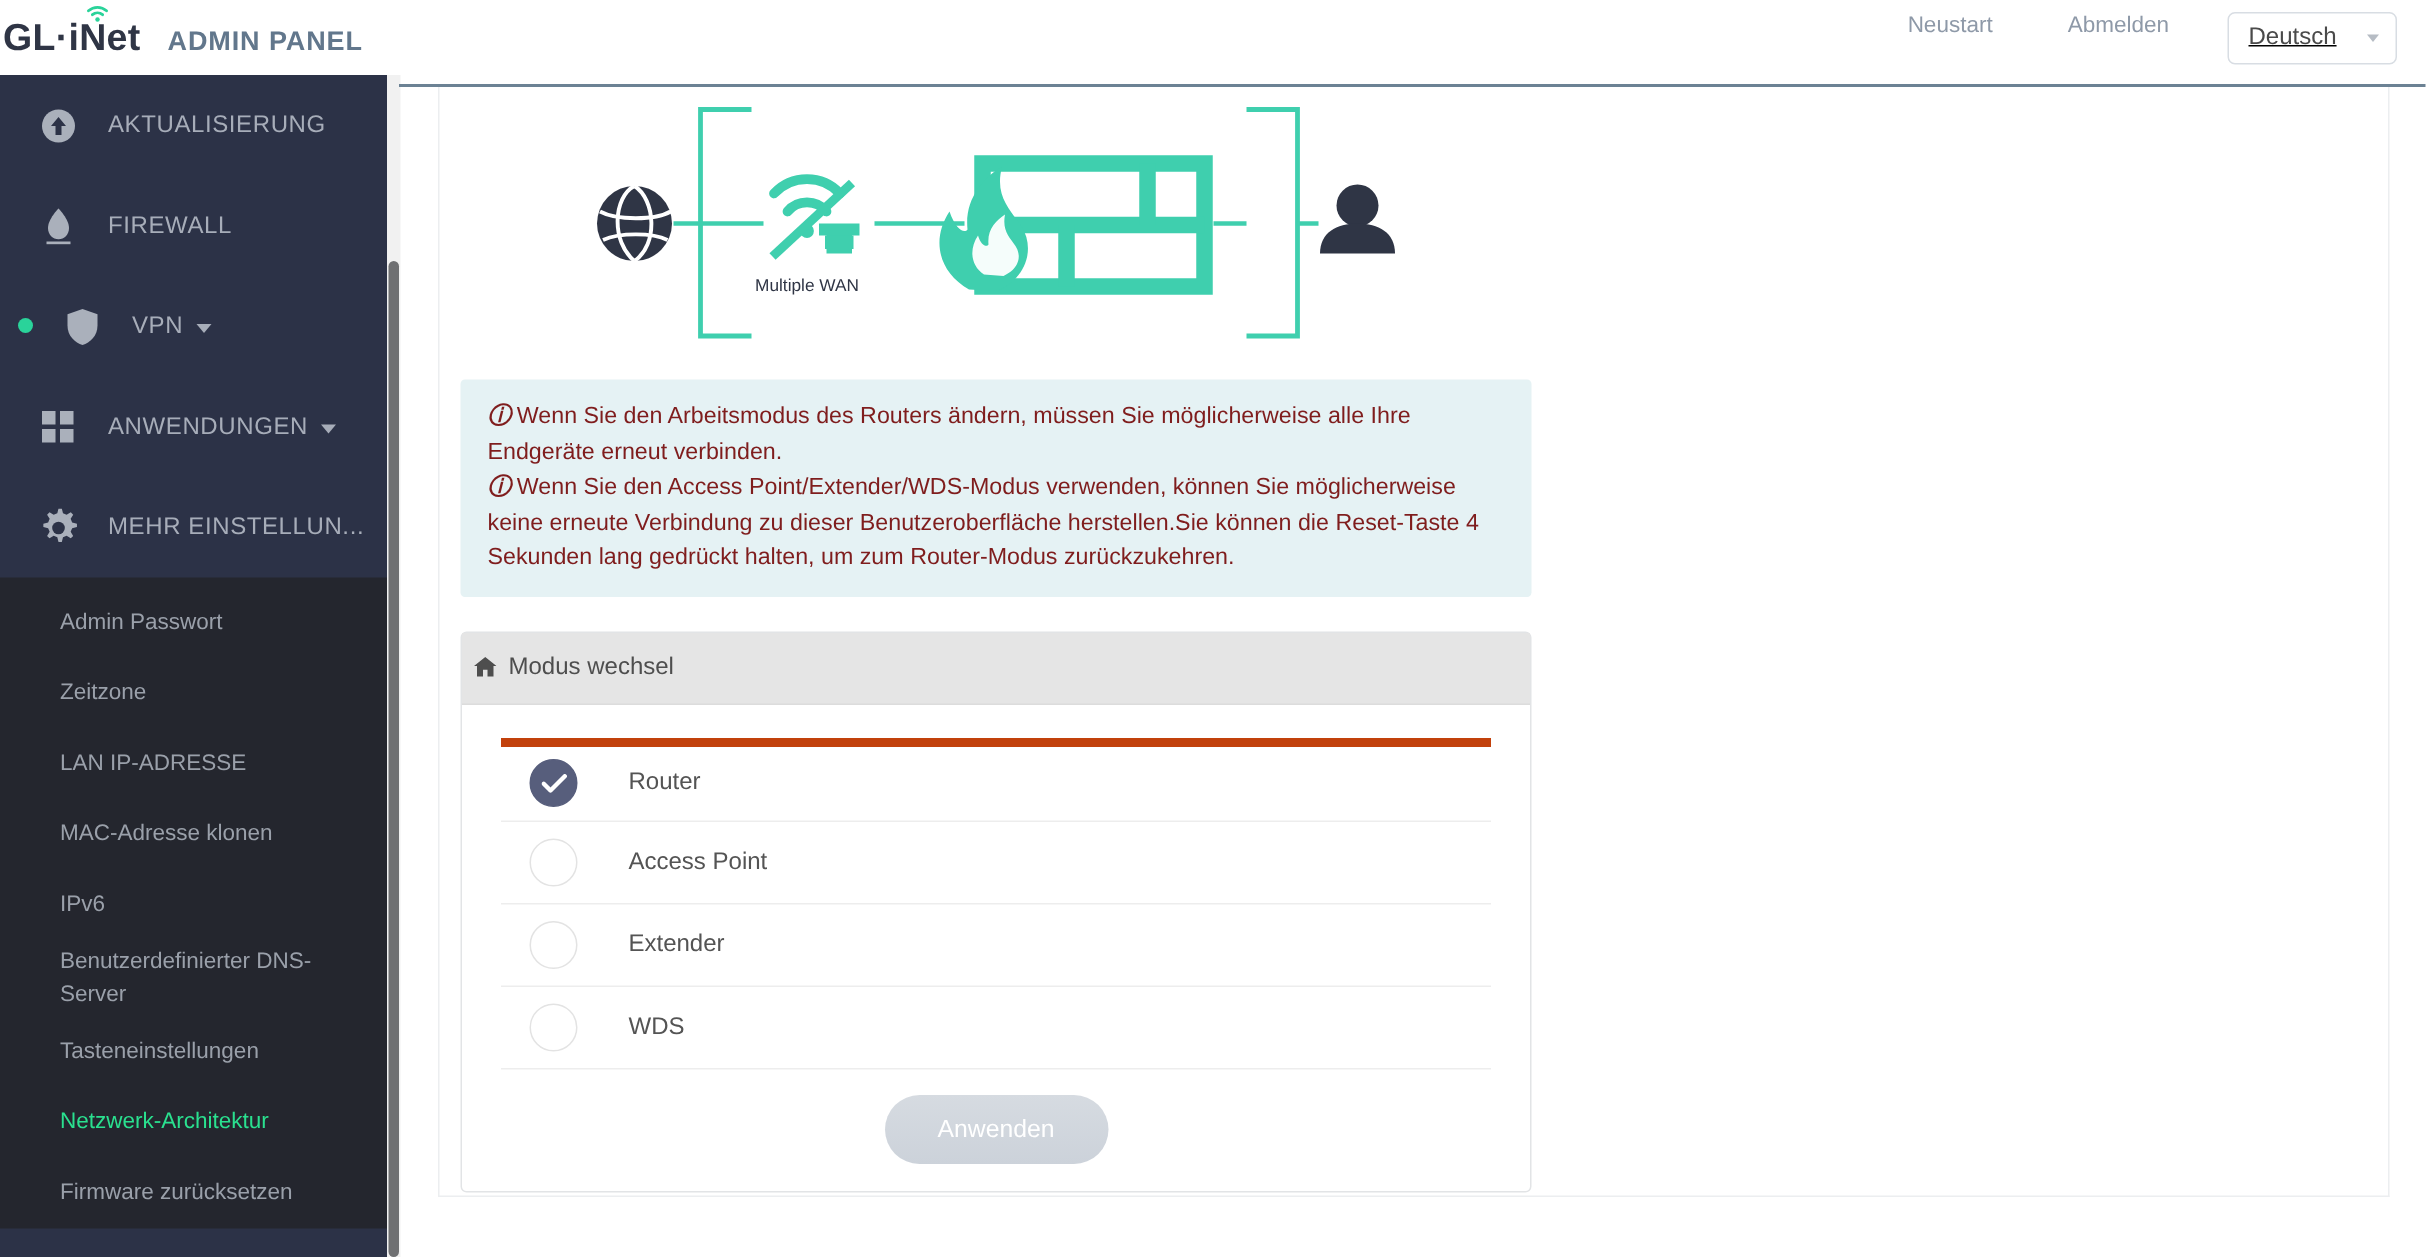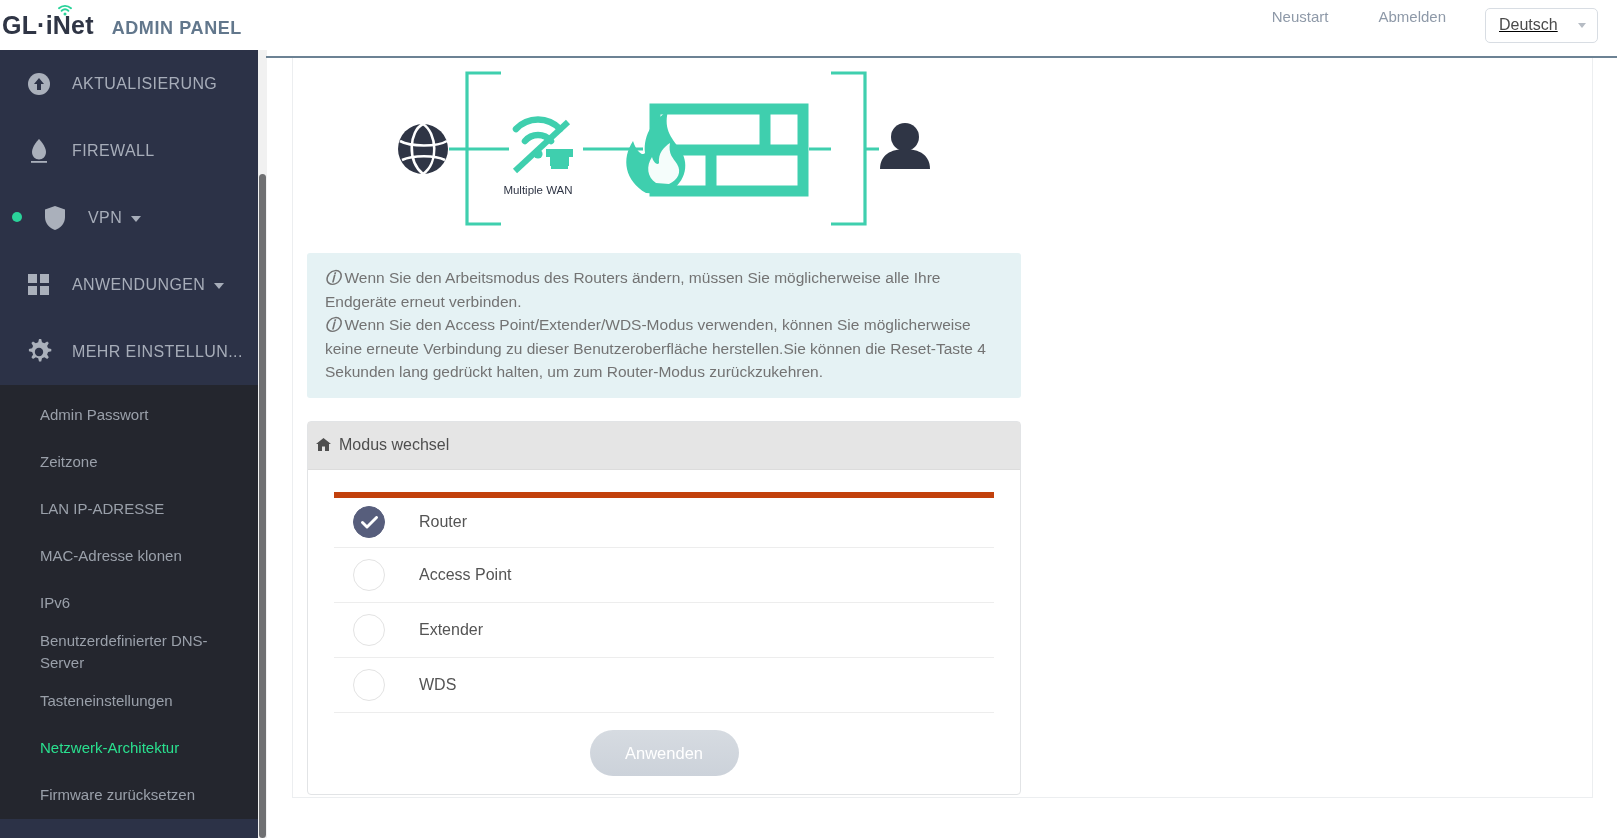--- a/index.html
+++ b/index.html
@@ -214,21 +214,21 @@
     height: 195px;
     display: flex;
     align-items: center;
     justify-content: flex-start;
     padding-left: 100px;
   }
   .info-box {
     margin: 0 0 0 14px;
     width: 714px;
     background: #e5f2f4;
-    color: #737373;
+    color: #7f1d1d;
     font-size: 15.5px;
     line-height: 1.52;
     padding: 13px 24px 14px 18px;
     border-radius: 3px;
   }
   .info-line { display: block; }
   .info-i {
     display: inline-block;
     font-weight: bold;
     font-style: italic;

